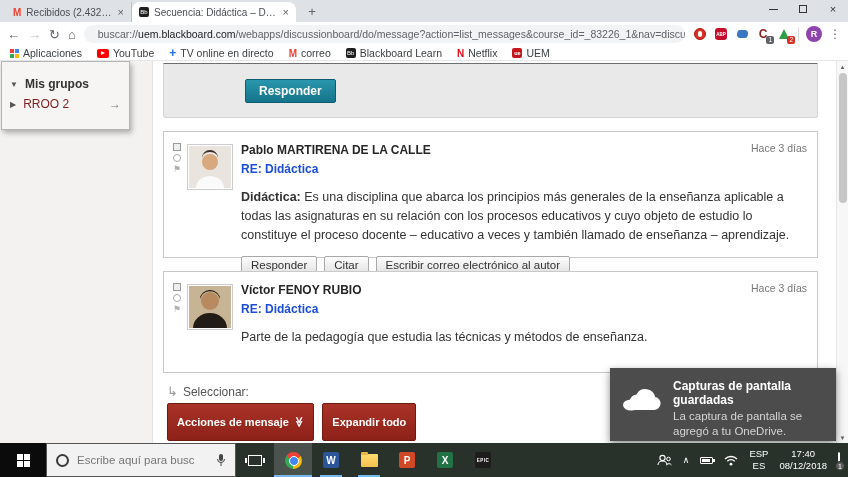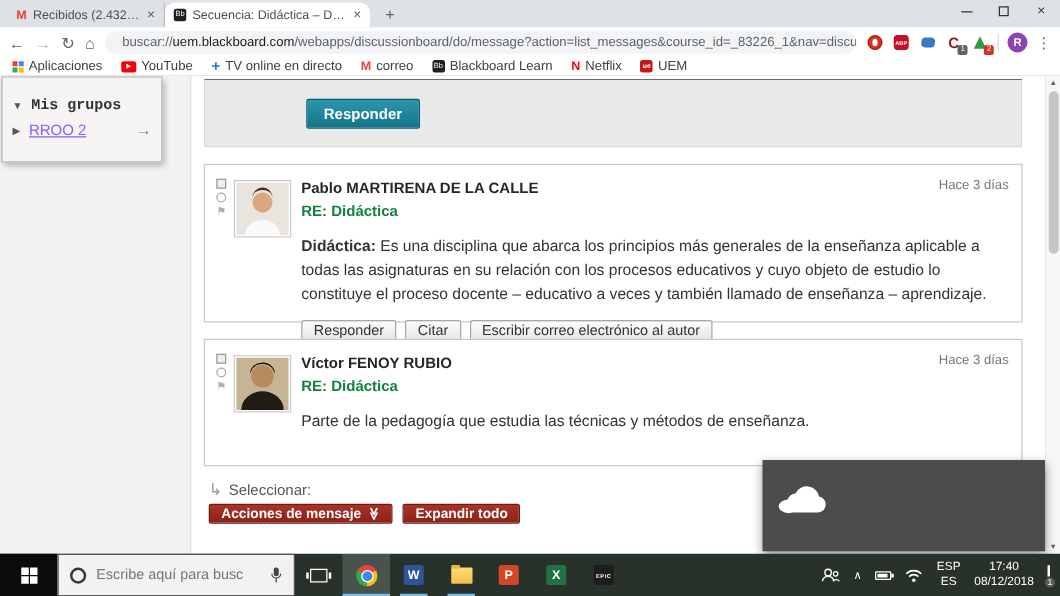--- a/index.html
+++ b/index.html
@@ -54,49 +54,49 @@
   .plus-blue { color:#1a73e8; font-weight:bold; font-size:12px; }
   .nflx { color:#e50914; font-weight:bold; font-size:10px; }
   .uem-sq { width:10px; height:10px; background:#c4161c; border-radius:2px; color:#fff; font-size:5.5px; display:flex; align-items:center; justify-content:center; font-weight:bold; }
 
   
   .content { position:absolute; top:61px; left:0; right:0; bottom:34px; background:#fff; overflow:hidden; }
   .left-col { position:absolute; left:0; top:0; bottom:0; width:153px; background:#f3f2f0; border-right:1px solid #e2e0dd; }
   .menu-panel { position:absolute; left:1px; top:0; width:129px; height:69px; background:#f6f5f3; border:1px solid #b4b4b4; box-shadow:2px 3px 5px rgba(0,0,0,.28); padding-top:12px; }
   .menu-row { display:flex; align-items:center; gap:7px; padding:3px 8px; font-size:12px; }
   .menu-row .tri { font-size:8px; color:#555; }
-  .menu-title { font-weight:bold; color:#333;font-family:Liberation Mono, monospace; }
-  .group-link { color:#8b5cf6;text-decoration:underline; }
+  .menu-title { font-weight:bold; color:#333; }
+  .group-link { color:#7f1d1d; }
   .menu-arrow { margin-left:auto; color:#777; font-size:12px; }
 
   .main { position:absolute; left:163px; width:655px; top:0; }
   .reply-panel { margin-top:2px; height:55px; background:#e9e9e9; border:1px solid #d4d4d4; border-top:1px solid #6e6e6e; border-radius:0 0 3px 3px; display:flex; align-items:center; padding-left:81px; }
   .btn-teal { display:inline-block; background:linear-gradient(#2a96ad,#14748b); color:#fff; font-weight:bold; font-size:12px; padding:4px 13px; border:1px solid #0d5d70; border-radius:2px; cursor:pointer; }
 
   .post-card { position:relative; background:#fff; border:1px solid #c9c9c9; margin-top:13px; display:flex; padding:10px 10px 10px 5px; }
   .post-card.first { height:127px; }
   .post-card.second { height:102px; }
   .mark-col { width:16px; display:flex; flex-direction:column; align-items:center; gap:3px; padding-top:1px; }
   .chk { width:8px; height:8px; border:1px solid #9a9a9a; background:#eee; }
   .rad { width:8px; height:8px; border:1px solid #aaa; border-radius:50%; background:#fff; }
   .flag-ic { color:#b0b0b0; font-size:9px; line-height:9px; }
   .post-avatar { width:46px; height:46px; border:1px solid #ccc; background:#fff; padding:1px; margin:2px 8px 0 2px; flex:none; }
   .post-body-col { flex:1; padding-top:1px; }
   .post-author { font-weight:bold; font-size:12px; color:#262626; }
-  .post-subject { font-weight:bold; font-size:12px; color:#15803d; margin-top:5px; }
+  .post-subject { font-weight:bold; font-size:12px; color:#1d4ed8; margin-top:5px; }
   .post-time { position:absolute; right:10px; top:10px; font-size:10.5px; color:#777; }
   .post-text { margin-top:12px; font-size:12.5px; color:#333; line-height:1.5; max-width:580px; }
   .post-actions { margin-top:12px; display:flex; gap:7px; }
   .btn-gray { font-size:11.5px; color:#333; background:linear-gradient(#fdfdfd,#e3e3e3); border:1px solid #a8a8a8; padding:2px 9px; border-radius:2px; cursor:pointer; }
 
   .list-footer { margin-top:11px; }
   .select-row { font-size:12px; color:#555; display:flex; align-items:center; gap:5px; padding-left:4px; }
   .reply-arrow { color:#9a9a9a; font-size:13px; }
   .footer-btns { display:flex; gap:8px; margin-top:4px; padding-left:4px; }
-  .btn-maroon { background:linear-gradient(#a93327,#8d2118); color:#fff; font-weight:bold; font-size:11px; padding:1px 9px; border:1px solid #6e1a12; border-radius:2px; cursor:pointer; display:flex; gap:5px; }
+  .btn-maroon { background:linear-gradient(#a93327,#8d2118); color:#fff; font-weight:bold; font-size:11px; padding:12px 9px; border:1px solid #6e1a12; border-radius:2px; cursor:pointer; display:flex; gap:5px; }
   .dbl-chev { display:inline-block; transform:rotate(90deg); font-size:10px; }
 
   .scrollbar { position:absolute; right:0; top:0; bottom:0; width:12px; background:#f7f7f7; border-left:1px solid #e8e8e8; }
   .sb-arrow { height:11px; display:flex; align-items:center; justify-content:center; font-size:6px; color:#606060; }
   .sb-arrow.down { position:absolute; bottom:0; left:0; right:0; }
   .sb-thumb { position:absolute; top:12px; left:2px; width:8px; height:130px; background:#c6c6c6; border-radius:4px; }
 
   
   .toast { position:absolute; right:12px; bottom:36px; width:226px; height:73px; background:#4c4c4c; box-shadow:0 3px 8px rgba(0,0,0,.45); display:flex; padding:11px 10px 7px 12px; color:#fff; cursor:pointer; }
   .toast-cloud { flex:none; margin:7px 11px 0 0; }
@@ -325,20 +325,25 @@
     <div class="sb-thumb"></div>
     <div class="sb-arrow down">▼</div>
   </div>
 </div>
 
 <div class="toast">
   <svg class="toast-cloud" width="40" height="26" viewBox="0 0 40 26">
     <path d="M13 24 h19 a6.5 6.5 0 0 0 1.2-12.9 A10 10 0 0 0 14.5 8.5 A8 8 0 0 0 13 24 Z" fill="#fff"></path>
     <ellipse cx="9" cy="19" rx="8" ry="5.5" fill="#fff"></ellipse>
   </svg>
+  <div class="toast-text">
+    <div class="toast-title">Capturas de pantalla guardadas</div>
+    <div class="toast-body">La captura de pantalla se agregó a tu OneDrive.</div>
+    <div class="toast-app">OneDrive</div>
+  </div>
 </div>
 
 <div class="taskbar">
   <div class="start-btn">
     <span class="win-logo">
         <i></i>
         <i></i>
         <i></i>
         <i></i>
       </span>

